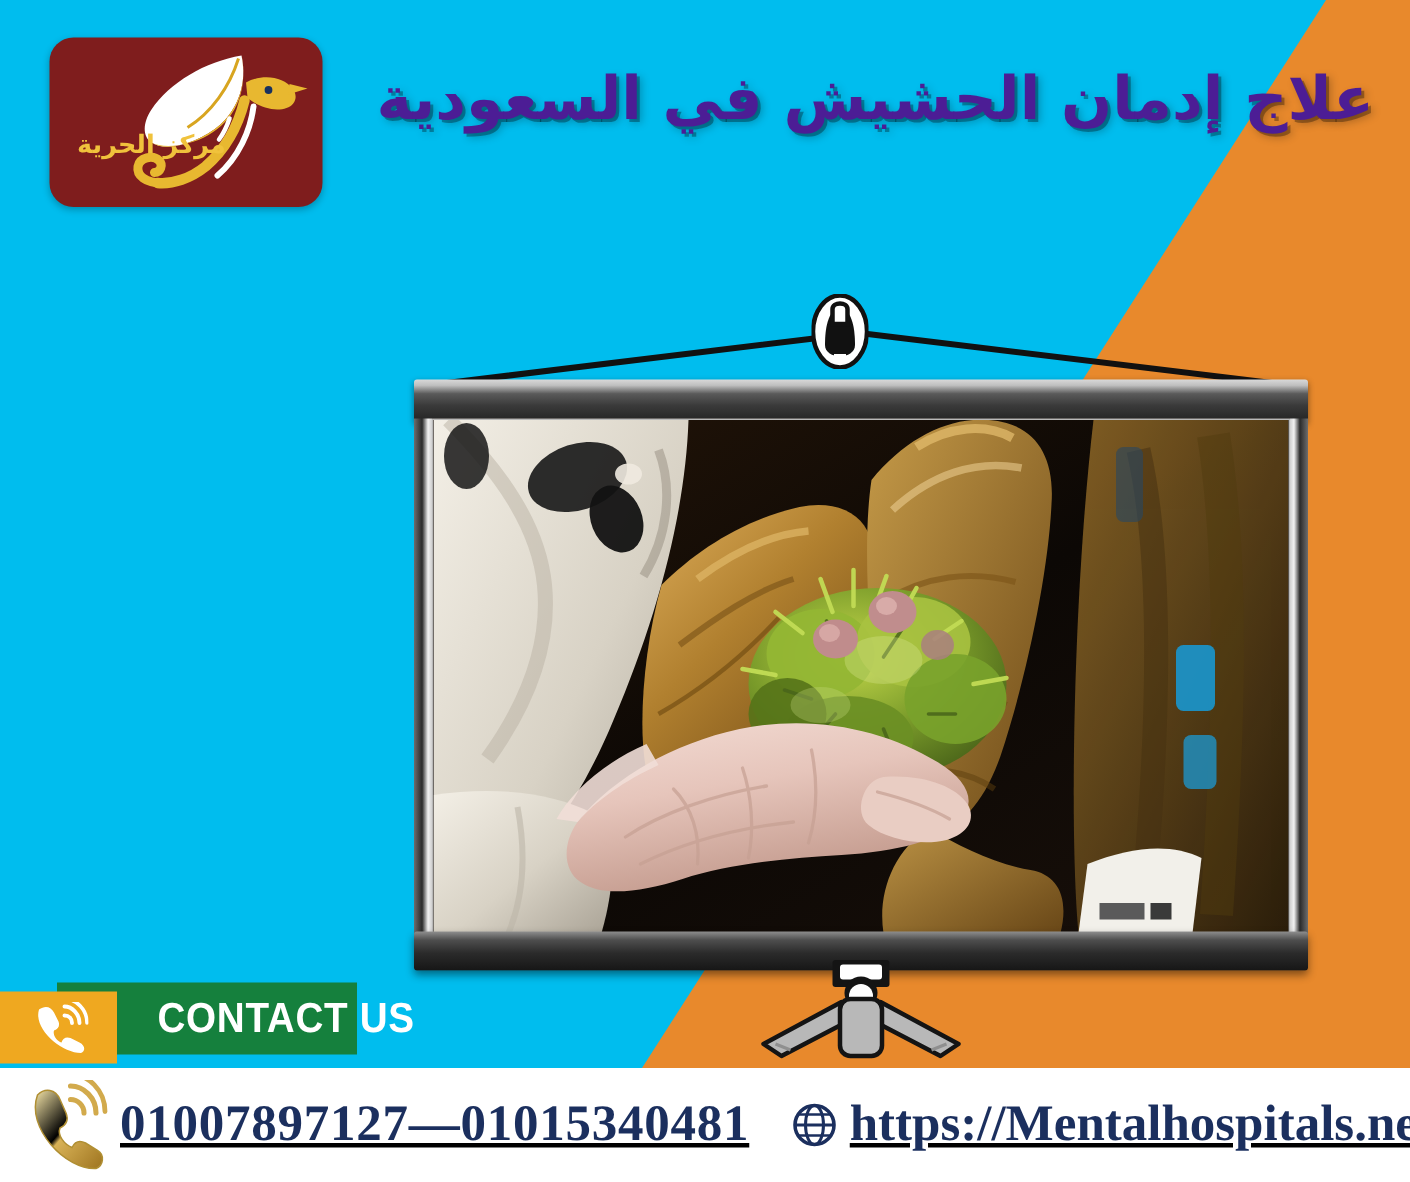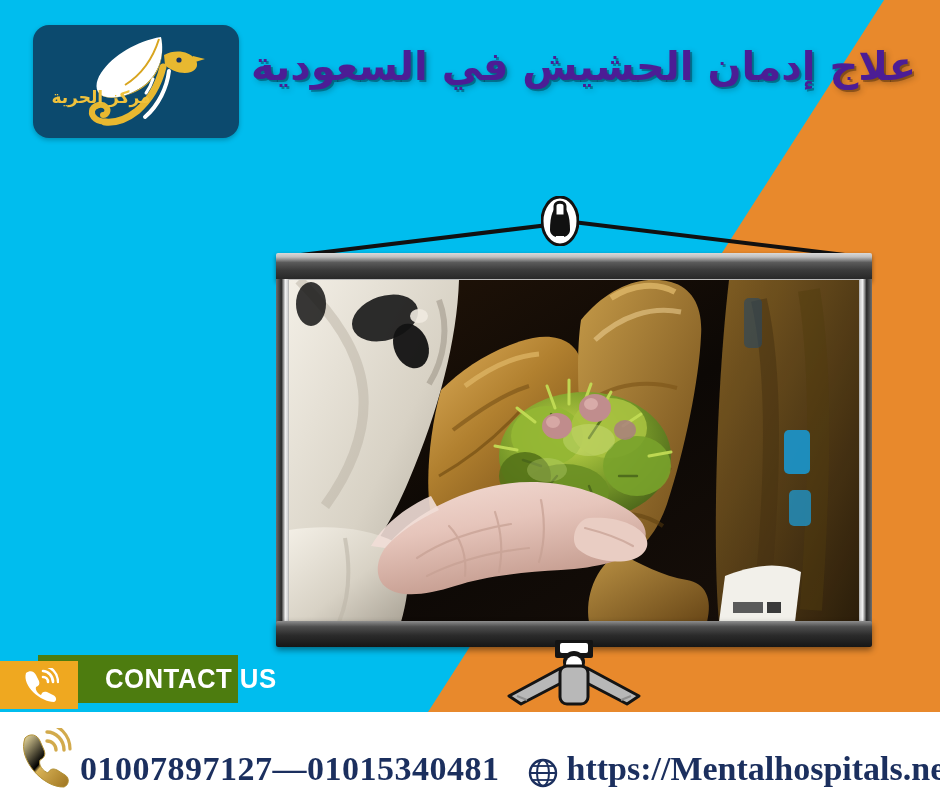--- a/index.html
+++ b/index.html
@@ -43,22 +43,22 @@
         rgba(0,0,0,0.82) 0px,
         rgba(0,0,0,0.55) 26px,
         rgba(0,0,0,0.18) 58px,
         rgba(0,0,0,0.0) 96px);
   }
 
   
   .logo {
     position: absolute;
     left: 33px; top: 25px;
-    width: 206px; height: 113px;
-    background: #0c4a6e;
+    width: 182px; height: 113px;
+    background: #7f1d1d;
     border-radius: 16px;
     box-shadow: 0 2px 5px rgba(0,0,0,0.25);
     overflow: hidden;
   }
   .logo svg { display: block; }
   .logo-text {
     position: absolute;
     left: 12px; top: 62px;
     width: 112px;
     text-align: center;
@@ -145,21 +145,21 @@
     position: absolute;
     left: 505px; top: 640px;
     width: 138px; height: 68px;
   }
 
   
   .contact-banner {
     position: absolute;
     left: 38px; top: 655px;
     width: 200px; height: 48px;
-    background: #4d7c0f;
+    background: #15803d;
     display: flex;
     align-items: center;
   }
   .contact-label {
     color: #ffffff;
     font-family: "Liberation Sans", sans-serif;
     font-weight: bold;
     font-size: 28px;
     letter-spacing: 0.5px;
     margin-left: 67px;
@@ -177,21 +177,22 @@
     justify-content: center;
   }
 
   
   .footer {
     position: absolute;
     left: 0; top: 712px;
     width: 940px; height: 76px;
     background: #ffffff;
     display: flex;
-    align-items: flex-end;
+    align-items: center;
+    text-decoration: underline;
   }
   .footer-phone-icon {
     margin-left: 16px;
     margin-right: 8px;
     flex: none;
   }
   .footer-phones {
     color: #1b2f5e;
     font-family: "Liberation Serif", serif;
     font-weight: bold;

